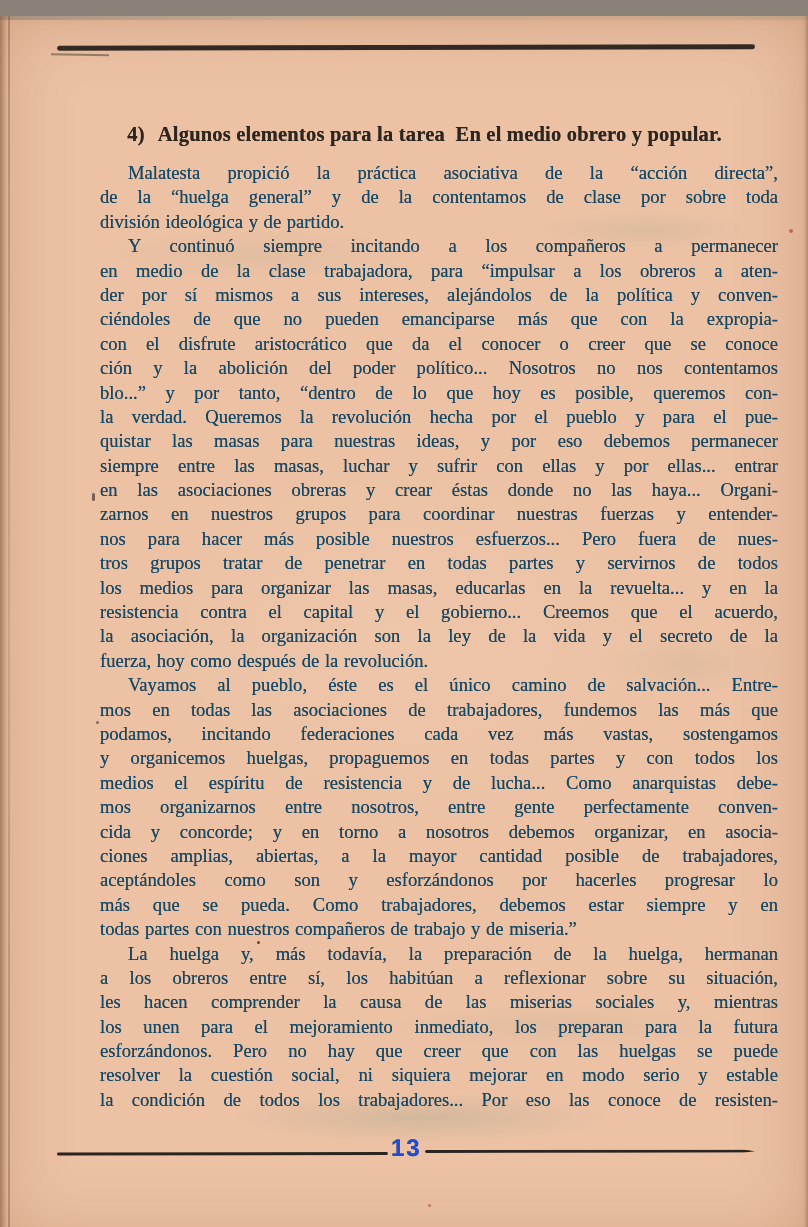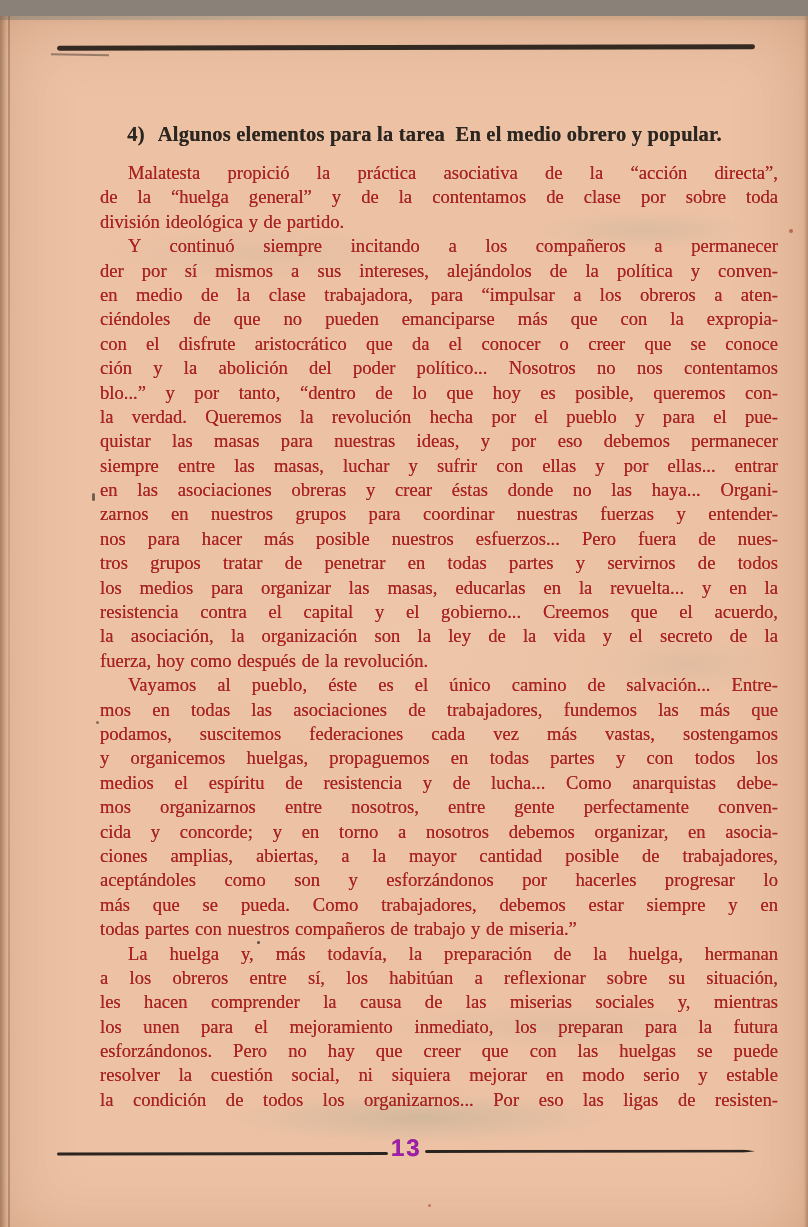--- a/index.html
+++ b/index.html
@@ -55,41 +55,41 @@
     font-size:20.5px;font-weight:bold;letter-spacing:.2px;
     white-space:pre;color:#2c2620;
     text-shadow:0 0 .5px rgba(44,38,32,.75);
   }
   .heading .num{margin-right:13px;}
 
   
   .body-text{
     position:absolute;left:100px;top:145px;width:678px;
     font-size:18.6px;line-height:24.4px;
-    color:#b91c1c;
+    color:#0c4a6e;
     text-shadow:0 0 .6px rgba(50,43,34,.72);
     word-spacing:1px;
   }
   .line{text-align:justify;text-align-last:justify;height:24.4px;overflow:visible;}
   .line.indent{text-indent:28px;}
   .line.flush{text-align-last:left;}
 
   
   .footer{
     position:absolute;left:57px;top:1119px;width:698px;
     display:flex;align-items:flex-start;transform:rotate(-.1deg);
   }
   .footer .rule{height:3.4px;background:#2b2520;margin-top:17px;border-radius:2px;}
   .footer .rule.left{width:331px;}
   .footer .rule.right{flex:1;margin-top:15px;
     clip-path:polygon(0 0, calc(100% - 12px) 0, 100% 55%, calc(100% - 12px) 100%, 0 100%);}
   .page-num{
     font-family:"Liberation Sans","DejaVu Sans",sans-serif;
     font-weight:bold;font-size:24px;line-height:26px;
-    letter-spacing:2px;padding:0 3px;color:#a21caf;
+    letter-spacing:2px;padding:0 3px;color:#1d4ed8;
     text-shadow:0 0 .6px rgba(35,31,26,.8);
   }
 
   
   .speck{position:absolute;border-radius:50%;pointer-events:none;}
   .speck.margin-mark{left:92px;top:477px;width:3px;height:8px;border-radius:2px;background:rgba(66,54,42,.7);}
   .speck.red-1{left:789px;top:213px;width:4px;height:4px;background:rgba(170,62,40,.65);}
   .speck.red-2{left:428px;top:1188px;width:3px;height:3px;background:rgba(170,62,40,.55);}
   .speck.dark-1{left:96px;top:705px;width:3px;height:3px;background:rgba(60,50,40,.6);}
   .speck.dot-con{left:257px;top:925px;width:3px;height:3px;background:rgba(50,42,34,.8);}
@@ -108,59 +108,59 @@
   </div>
 
   <div class="body-text" id="body-text">
       <div class="para">
         <div class="line indent">Malatesta propició la práctica asociativa de la “acción directa”,</div>
         <div class="line">de la “huelga general” y de la contentamos de clase por sobre toda</div>
         <div class="line flush">división ideológica y de partido.</div>
       </div>
       <div class="para">
         <div class="line indent">Y continuó siempre incitando a los compañeros a permanecer</div>
+        <div class="line">en medio de la clase trabajadora, para “impulsar a los obreros a aten-</div>
         <div class="line">der por sí mismos a sus intereses, alejándolos de la política y conven-</div>
-        <div class="line">en medio de la clase trabajadora, para “impulsar a los obreros a aten-</div>
         <div class="line">ciéndoles de que no pueden emanciparse más que con la expropia-</div>
         <div class="line">con el disfrute aristocrático que da el conocer o creer que se conoce</div>
         <div class="line">ción y la abolición del poder político... Nosotros no nos contentamos</div>
         <div class="line">blo...” y por tanto, “dentro de lo que hoy es posible, queremos con-</div>
         <div class="line">la verdad. Queremos la revolución hecha por el pueblo y para el pue-</div>
         <div class="line">quistar las masas para nuestras ideas, y por eso debemos permanecer</div>
         <div class="line">siempre entre las masas, luchar y sufrir con ellas y por ellas... entrar</div>
         <div class="line">en las asociaciones obreras y crear éstas donde no las haya... Organi-</div>
         <div class="line">zarnos en nuestros grupos para coordinar nuestras fuerzas y entender-</div>
         <div class="line">nos para hacer más posible nuestros esfuerzos... Pero fuera de nues-</div>
         <div class="line">tros grupos tratar de penetrar en todas partes y servirnos de todos</div>
         <div class="line">los medios para organizar las masas, educarlas en la revuelta... y en la</div>
         <div class="line">resistencia contra el capital y el gobierno... Creemos que el acuerdo,</div>
         <div class="line">la asociación, la organización son la ley de la vida y el secreto de la</div>
         <div class="line flush">fuerza, hoy como después de la revolución.</div>
       </div>
       <div class="para">
         <div class="line indent">Vayamos al pueblo, éste es el único camino de salvación... Entre-</div>
         <div class="line">mos en todas las asociaciones de trabajadores, fundemos las más que</div>
-        <div class="line">podamos, suscitemos federaciones cada vez más vastas, sostengamos</div>
+        <div class="line">podamos, incitando federaciones cada vez más vastas, sostengamos</div>
         <div class="line">y organicemos huelgas, propaguemos en todas partes y con todos los</div>
         <div class="line">medios el espíritu de resistencia y de lucha... Como anarquistas debe-</div>
         <div class="line">mos organizarnos entre nosotros, entre gente perfectamente conven-</div>
         <div class="line">cida y concorde; y en torno a nosotros debemos organizar, en asocia-</div>
         <div class="line">ciones amplias, abiertas, a la mayor cantidad posible de trabajadores,</div>
         <div class="line">aceptándoles como son y esforzándonos por hacerles progresar lo</div>
         <div class="line">más que se pueda. Como trabajadores, debemos estar siempre y en</div>
         <div class="line flush">todas partes con nuestros compañeros de trabajo y de miseria.”</div>
       </div>
       <div class="para">
         <div class="line indent">La huelga y, más todavía, la preparación de la huelga, hermanan</div>
         <div class="line">a los obreros entre sí, los habitúan a reflexionar sobre su situación,</div>
         <div class="line">les hacen comprender la causa de las miserias sociales y, mientras</div>
         <div class="line">los unen para el mejoramiento inmediato, los preparan para la futura</div>
         <div class="line">esforzándonos. Pero no hay que creer que con las huelgas se puede</div>
         <div class="line">resolver la cuestión social, ni siquiera mejorar en modo serio y estable</div>
-        <div class="line">la condición de todos los organizarnos... Por eso las ligas de resisten-</div>
+        <div class="line">la condición de todos los trabajadores... Por eso las conoce de resisten-</div>
       </div>
     </div>
 
   <div class="footer">
     <span class="rule left"></span>
     <span class="page-num">13</span>
     <span class="rule right"></span>
   </div>
 
   <div class="speck margin-mark"></div>

